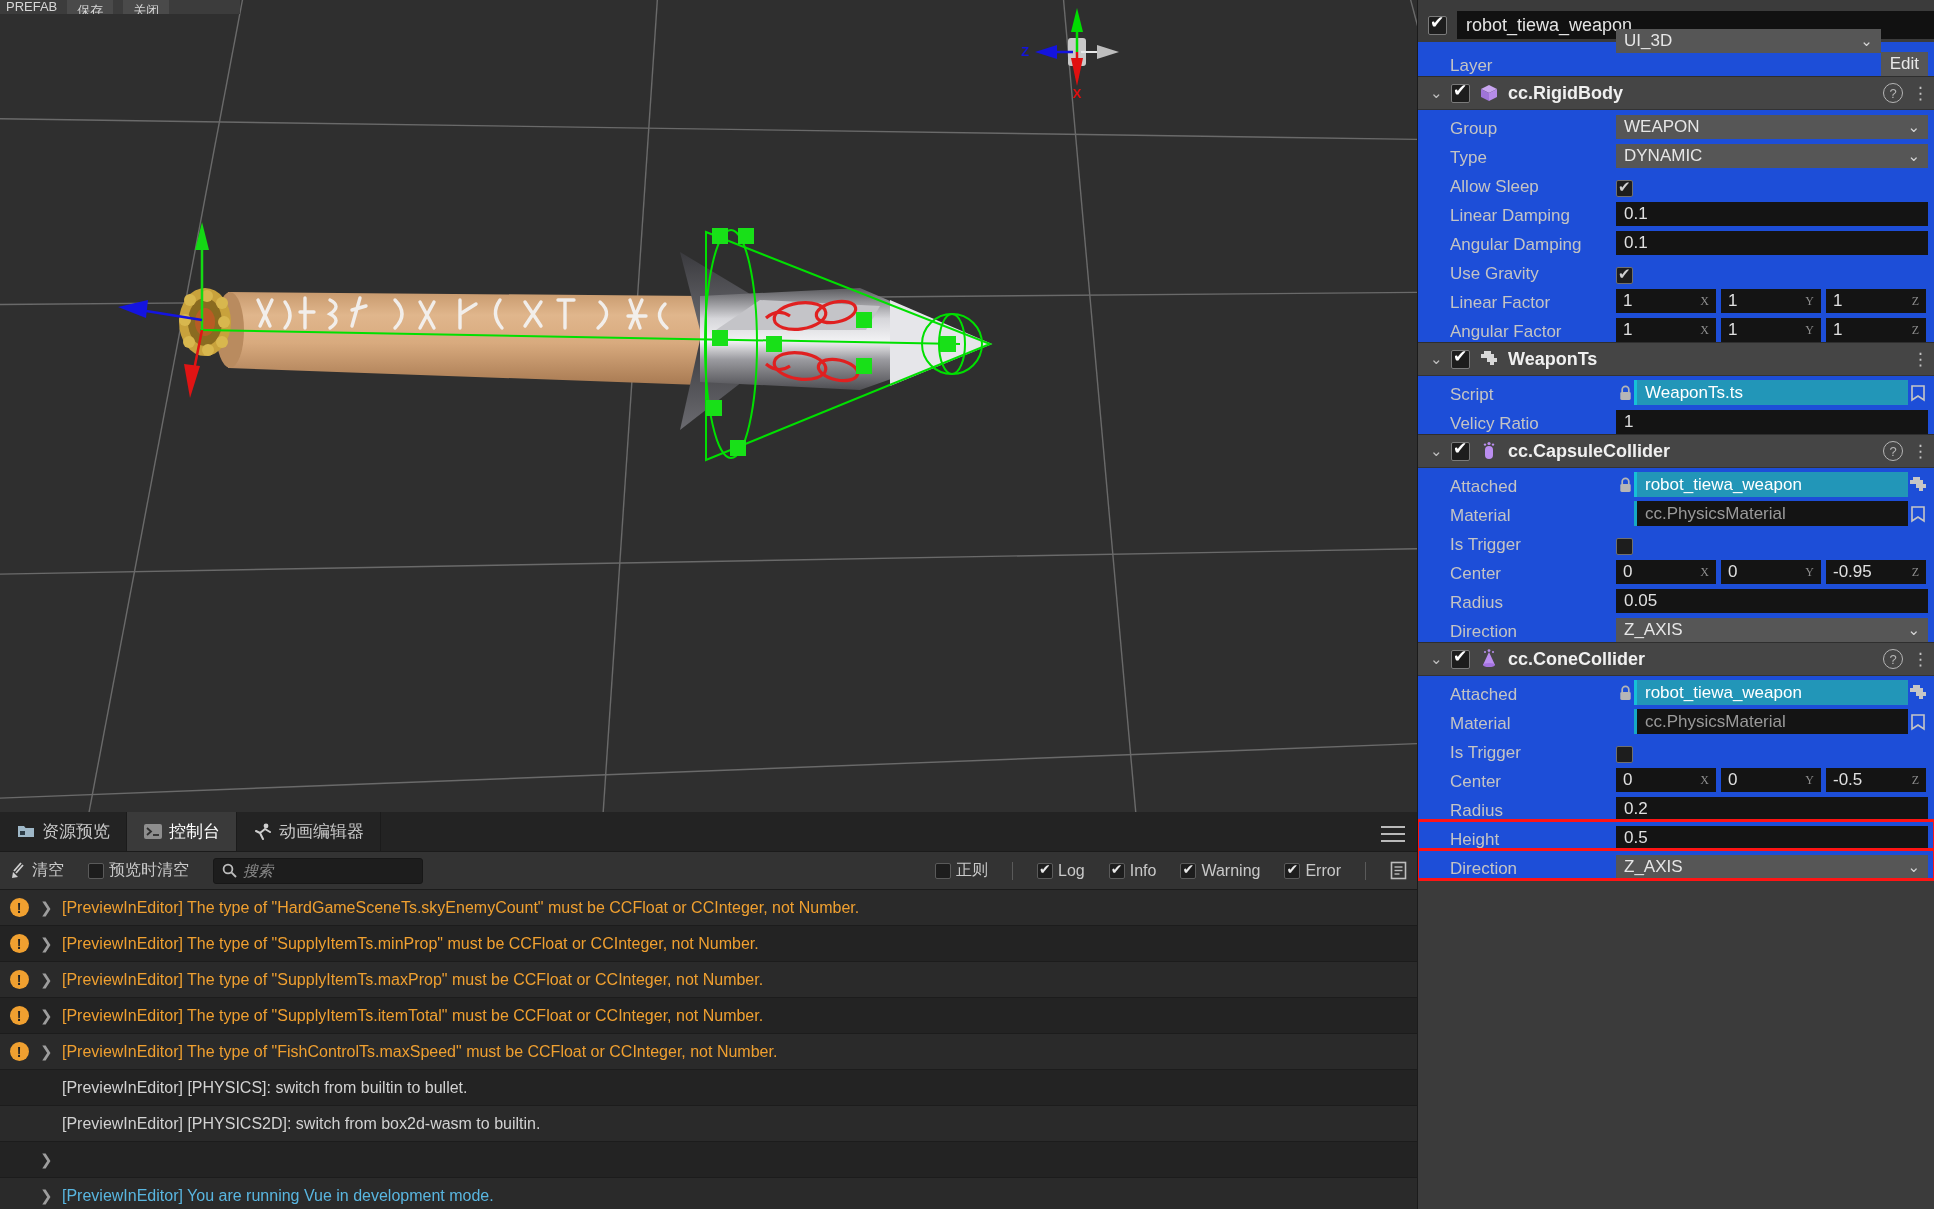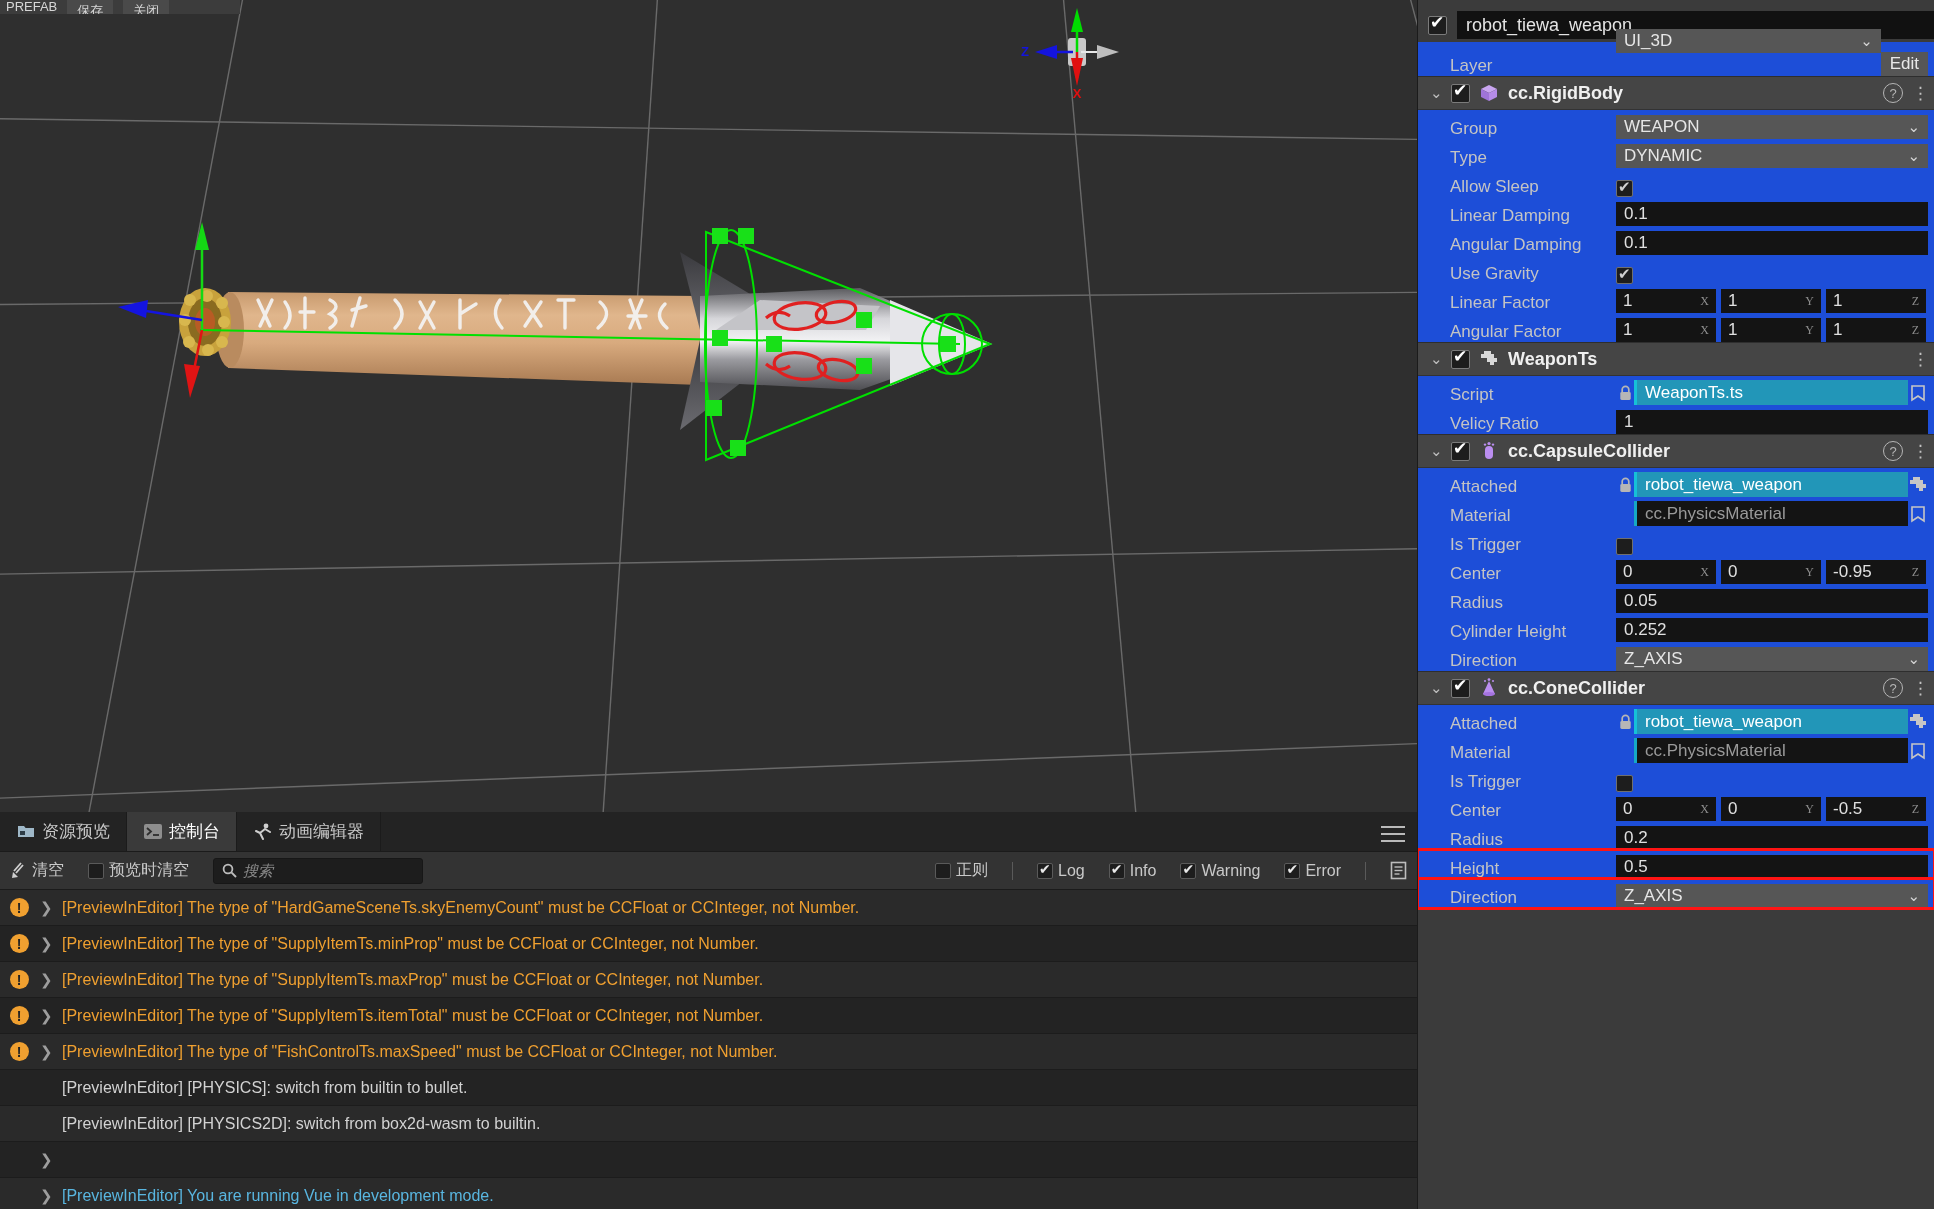--- a/index.html
+++ b/index.html
@@ -718,26 +718,20 @@
             </span>
           </span>
         </div>
         <div class="row">
           <span class="lbl">Radius</span>
           <span class="ctl">
             <span class="field">0.05</span>
           </span>
         </div>
         <div class="row">
-          <span class="lbl">Cylinder Height</span>
-          <span class="ctl">
-            <span class="field">0.252</span>
-          </span>
-        </div>
-        <div class="row">
           <span class="lbl">Direction</span>
           <span class="ctl">
             <span class="select">
               <span>Z_AXIS</span>
               <span class="cv">⌄</span>
             </span>
           </span>
         </div>
         <div class="comp-header">
           <span class="caret">⌄</span>

